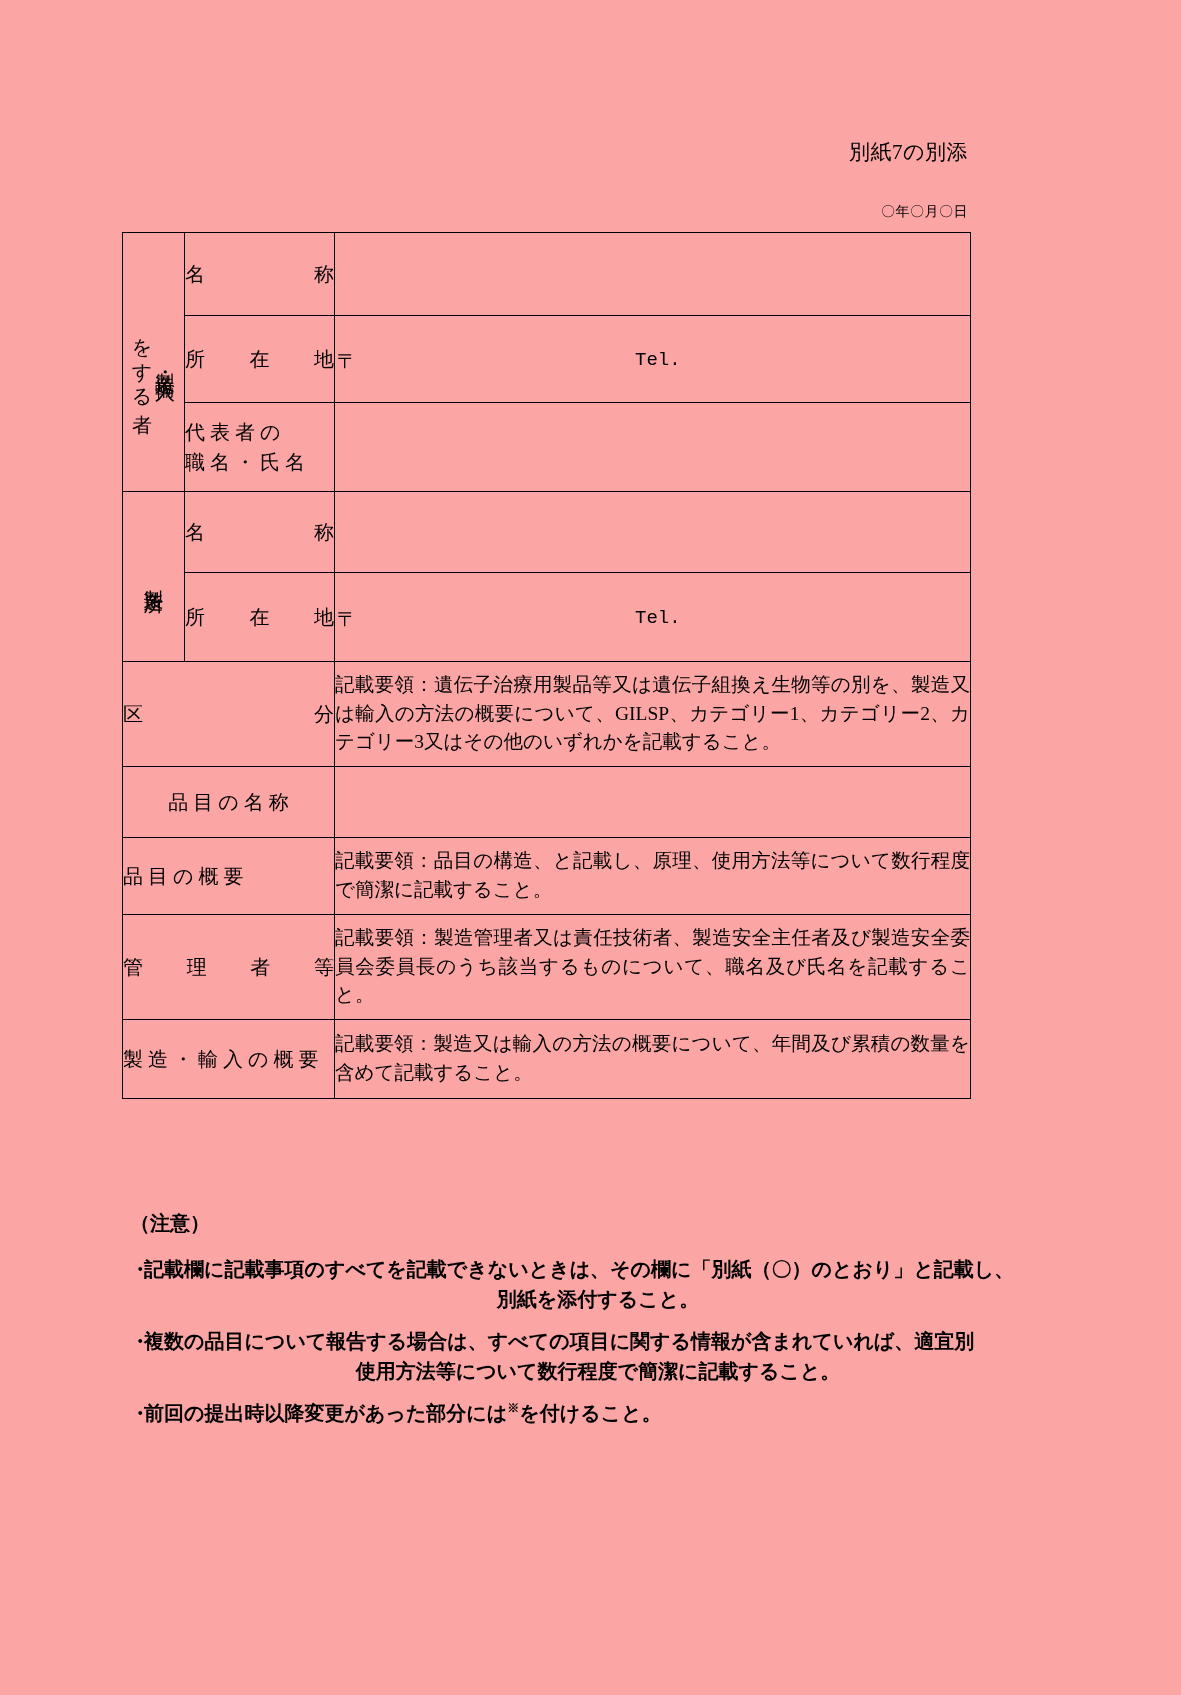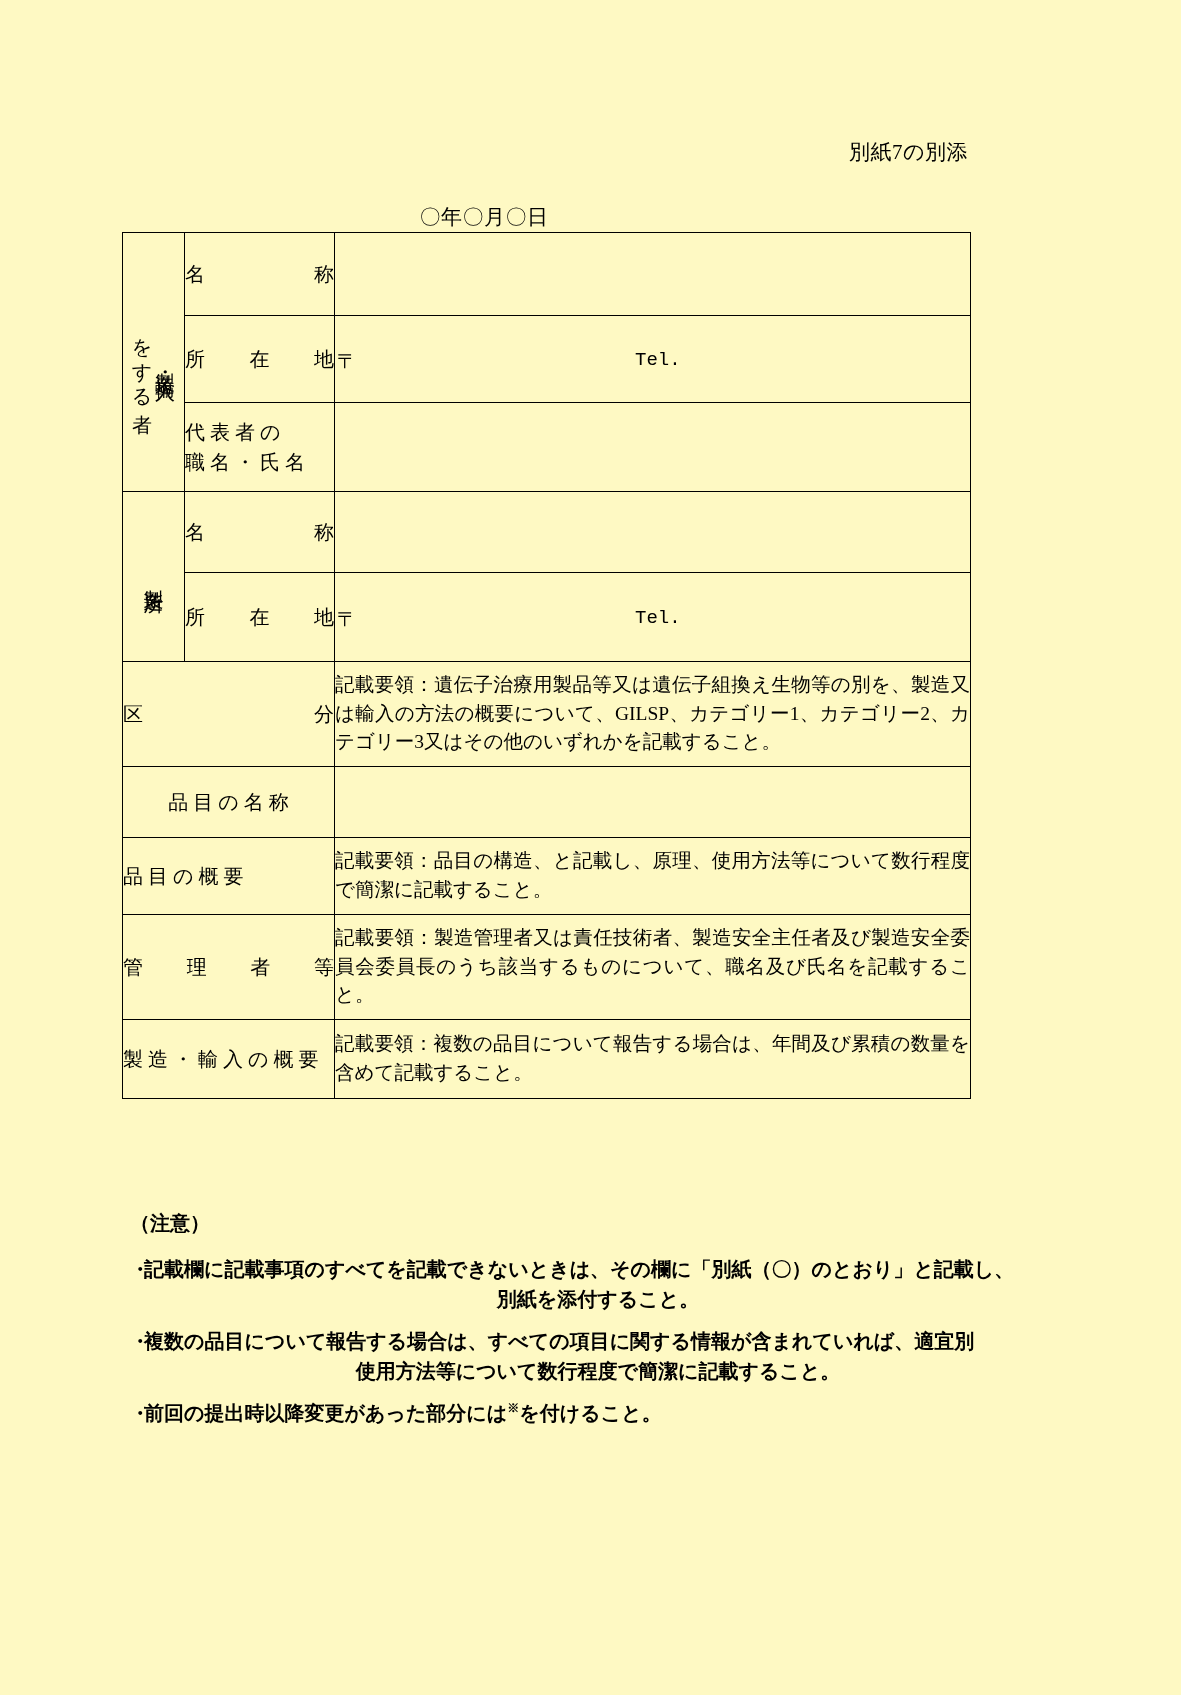--- a/index.html
+++ b/index.html
@@ -12,40 +12,40 @@
     height: 1695px;
     position: relative;
     font-family: "Liberation Serif", "DejaVu Serif", serif;
     color: #000000;
   }
   .page {
     position: absolute;
     left: 0; top: 0;
     width: 1181px;
     height: 1695px;
-    background: #fef9c3;
+    background: #fca5a5;
   }
 
   
   .doc-ref {
     position: absolute;
     left: 0;
     top: 138px;
     width: 968px;
     text-align: right;
     font-size: 21px;
     letter-spacing: 0.5px;
   }
   .doc-date {
     position: absolute;
     left: 0;
     top: 203px;
     width: 968px;
-    text-align: center;
-    font-size: 21px;
+    text-align: right;
+    font-size: 14px;
     letter-spacing: 0.5px;
   }
 
   
   .form-table {
     position: absolute;
     left: 122px;
     top: 232px;
     width: 848px;
     border-collapse: collapse;
@@ -304,21 +304,21 @@
           </div>
         </td>
         <td class="content h-kanri">
           <div class="guide">記載要領：製造管理者又は責任技術者、製造安全主任者及び製造安全委員会委員長のうち該当するものについて、職名及び氏名を記載すること。</div>
         </td>
       </tr>
 
       <tr>
         <td class="rowlabel h-seizo" colspan="2">製 造 ・ 輸 入 の 概 要</td>
         <td class="content h-seizo">
-          <div class="guide">記載要領：複数の品目について報告する場合は、年間及び累積の数量を含めて記載すること。</div>
+          <div class="guide">記載要領：製造又は輸入の方法の概要について、年間及び累積の数量を含めて記載すること。</div>
         </td>
       </tr>
 
     </tbody>
   </table>
 
   <div class="notes">
     <div class="notes-title">（注意）</div>
 
     <div class="note-item">

